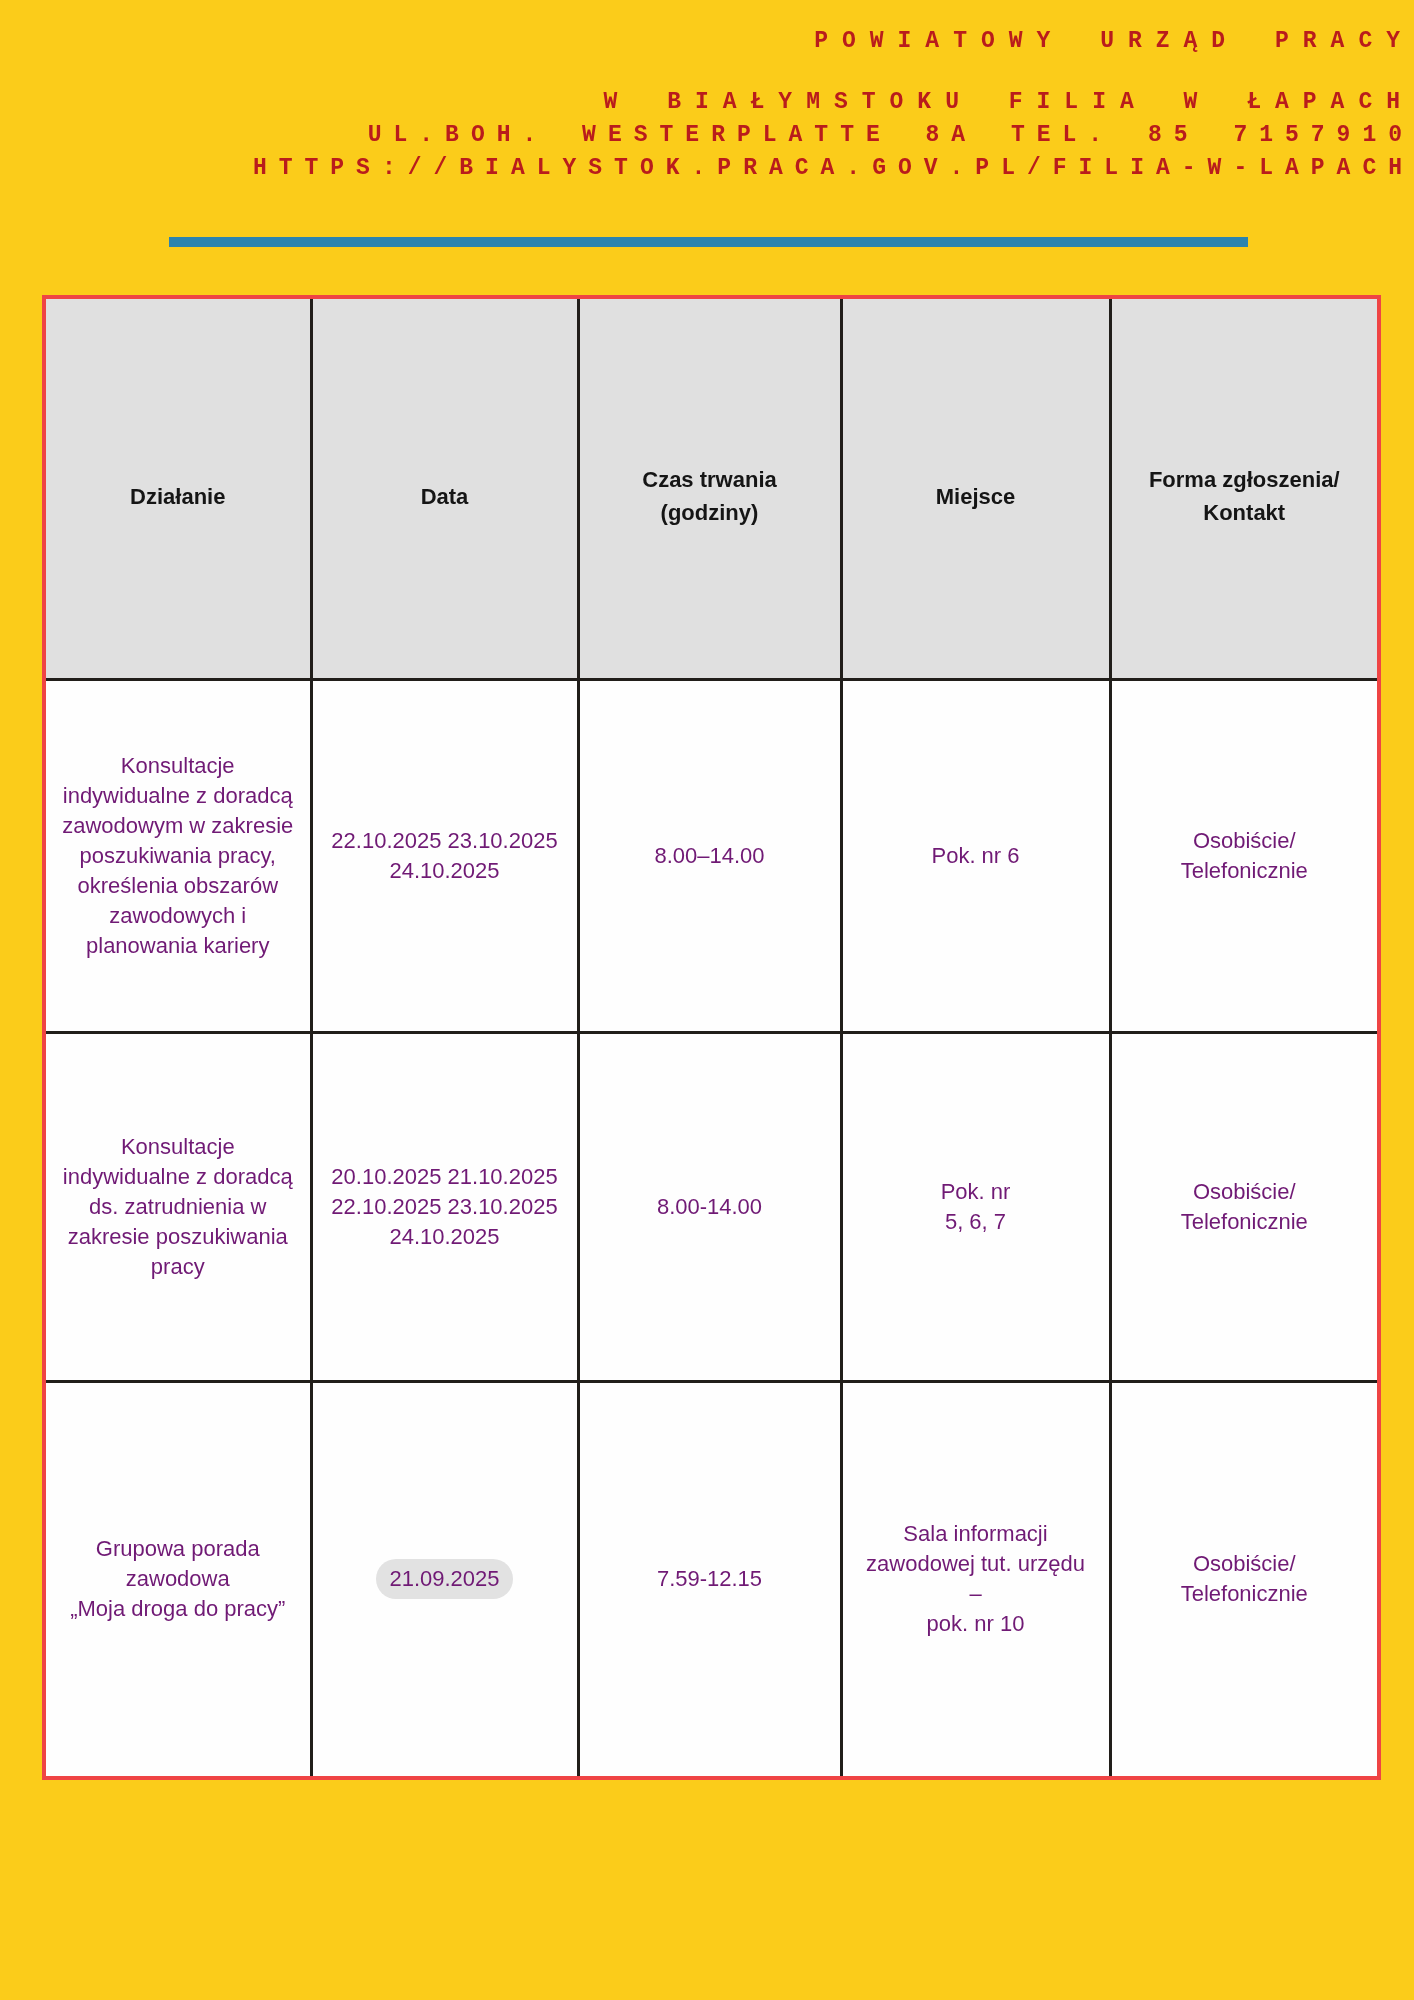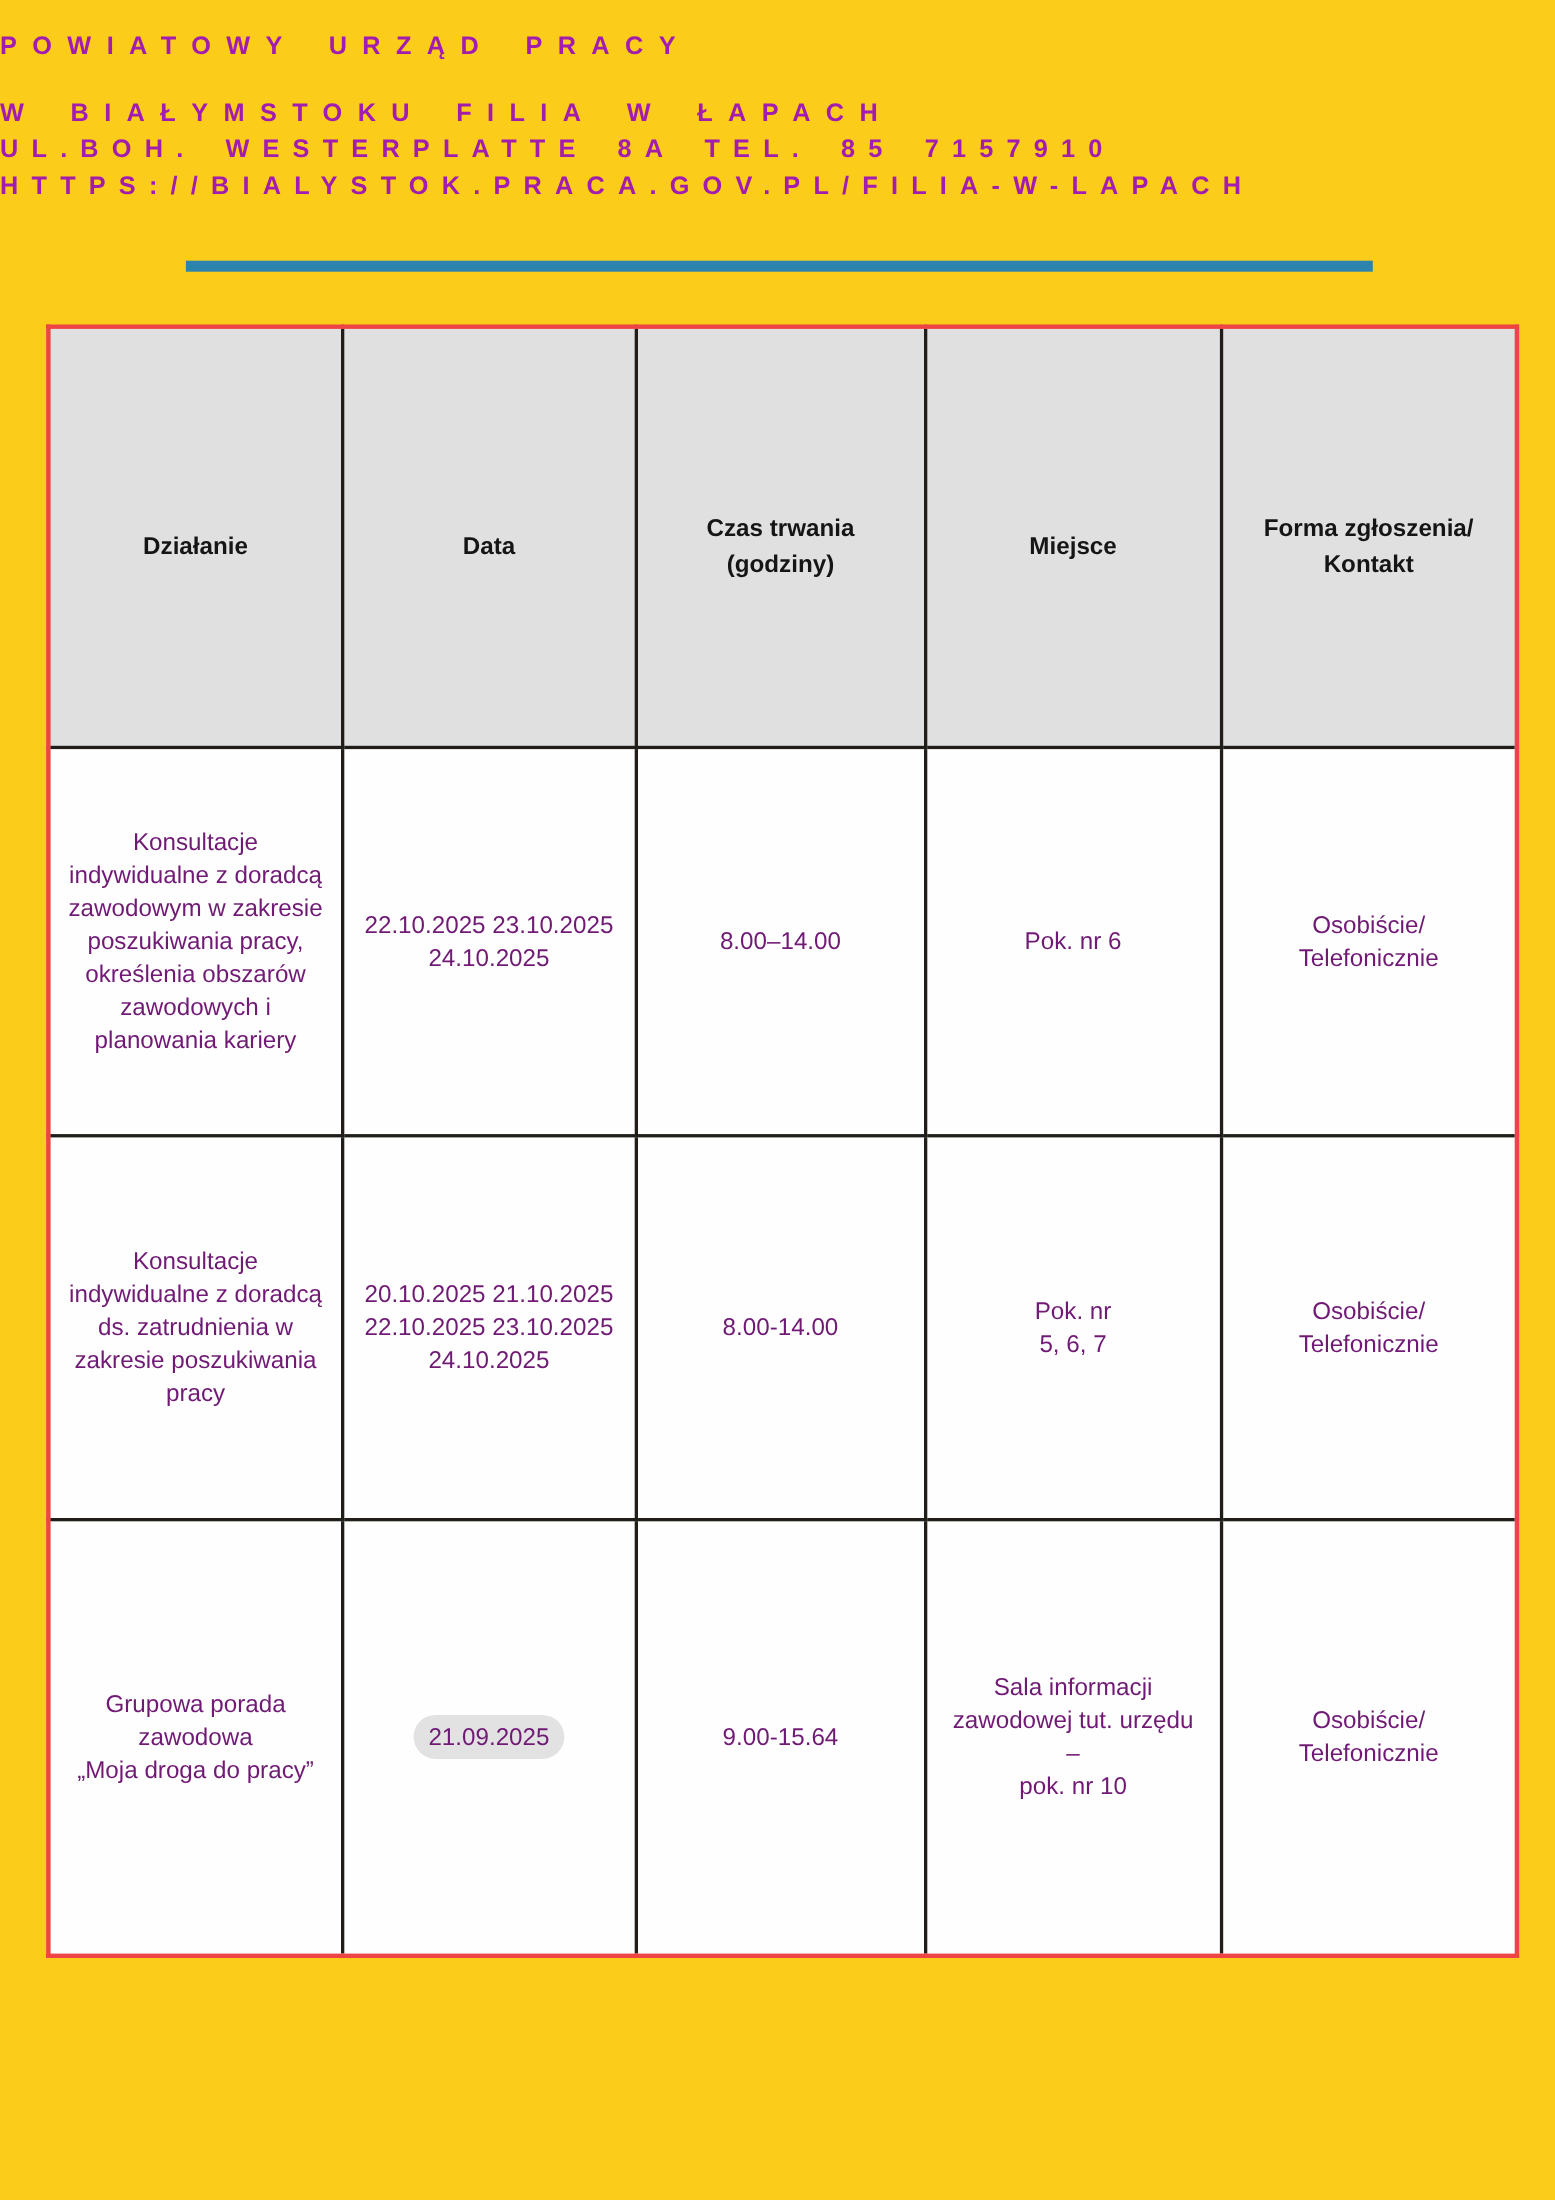--- a/index.html
+++ b/index.html
@@ -12,23 +12,23 @@
     overflow: hidden;
     font-family: "Liberation Sans", sans-serif;
   }
 
   
   .header-block {
     position: absolute;
     top: 25px;
     left: 0;
     width: 100%;
-    text-align: left;
-    color: #a21caf;
-    font-family: Liberation Sans, sans-serif;
+    text-align: right;
+    color: #b91c1c;
+    font-family: Liberation Mono, monospace;
     font-weight: bold;
     font-size: 23px;
   }
   .header-line { line-height: 33px; white-space: nowrap; }
   .hl-1 { letter-spacing: 14px; word-spacing: 8px; }
   .hl-2 { letter-spacing: 14px; word-spacing: 8px; margin-top: 28px; }
   .hl-3 { letter-spacing: 12px; word-spacing: 8px; }
   .hl-4 { letter-spacing: 12px; word-spacing: 2px; }
 
   
@@ -152,21 +152,21 @@
         <td><span class="cell-text">Pok. nr
 5, 6, 7</span></td>
         <td><span class="cell-text">Osobiście/
 Telefonicznie</span></td>
       </tr>
       <tr class="row-3">
         <td><span class="cell-text">Grupowa porada
 zawodowa
 „Moja droga do pracy”</span></td>
         <td><span class="pill">21.09.2025</span></td>
-        <td><span class="cell-text">9.00-15.64</span></td>
+        <td><span class="cell-text">7.59-12.15</span></td>
         <td><span class="cell-text">Sala informacji
 zawodowej tut. urzędu
 –
 pok. nr 10</span></td>
         <td><span class="cell-text">Osobiście/
 Telefonicznie</span></td>
       </tr>
     </tbody>
       </table>
   </div>

